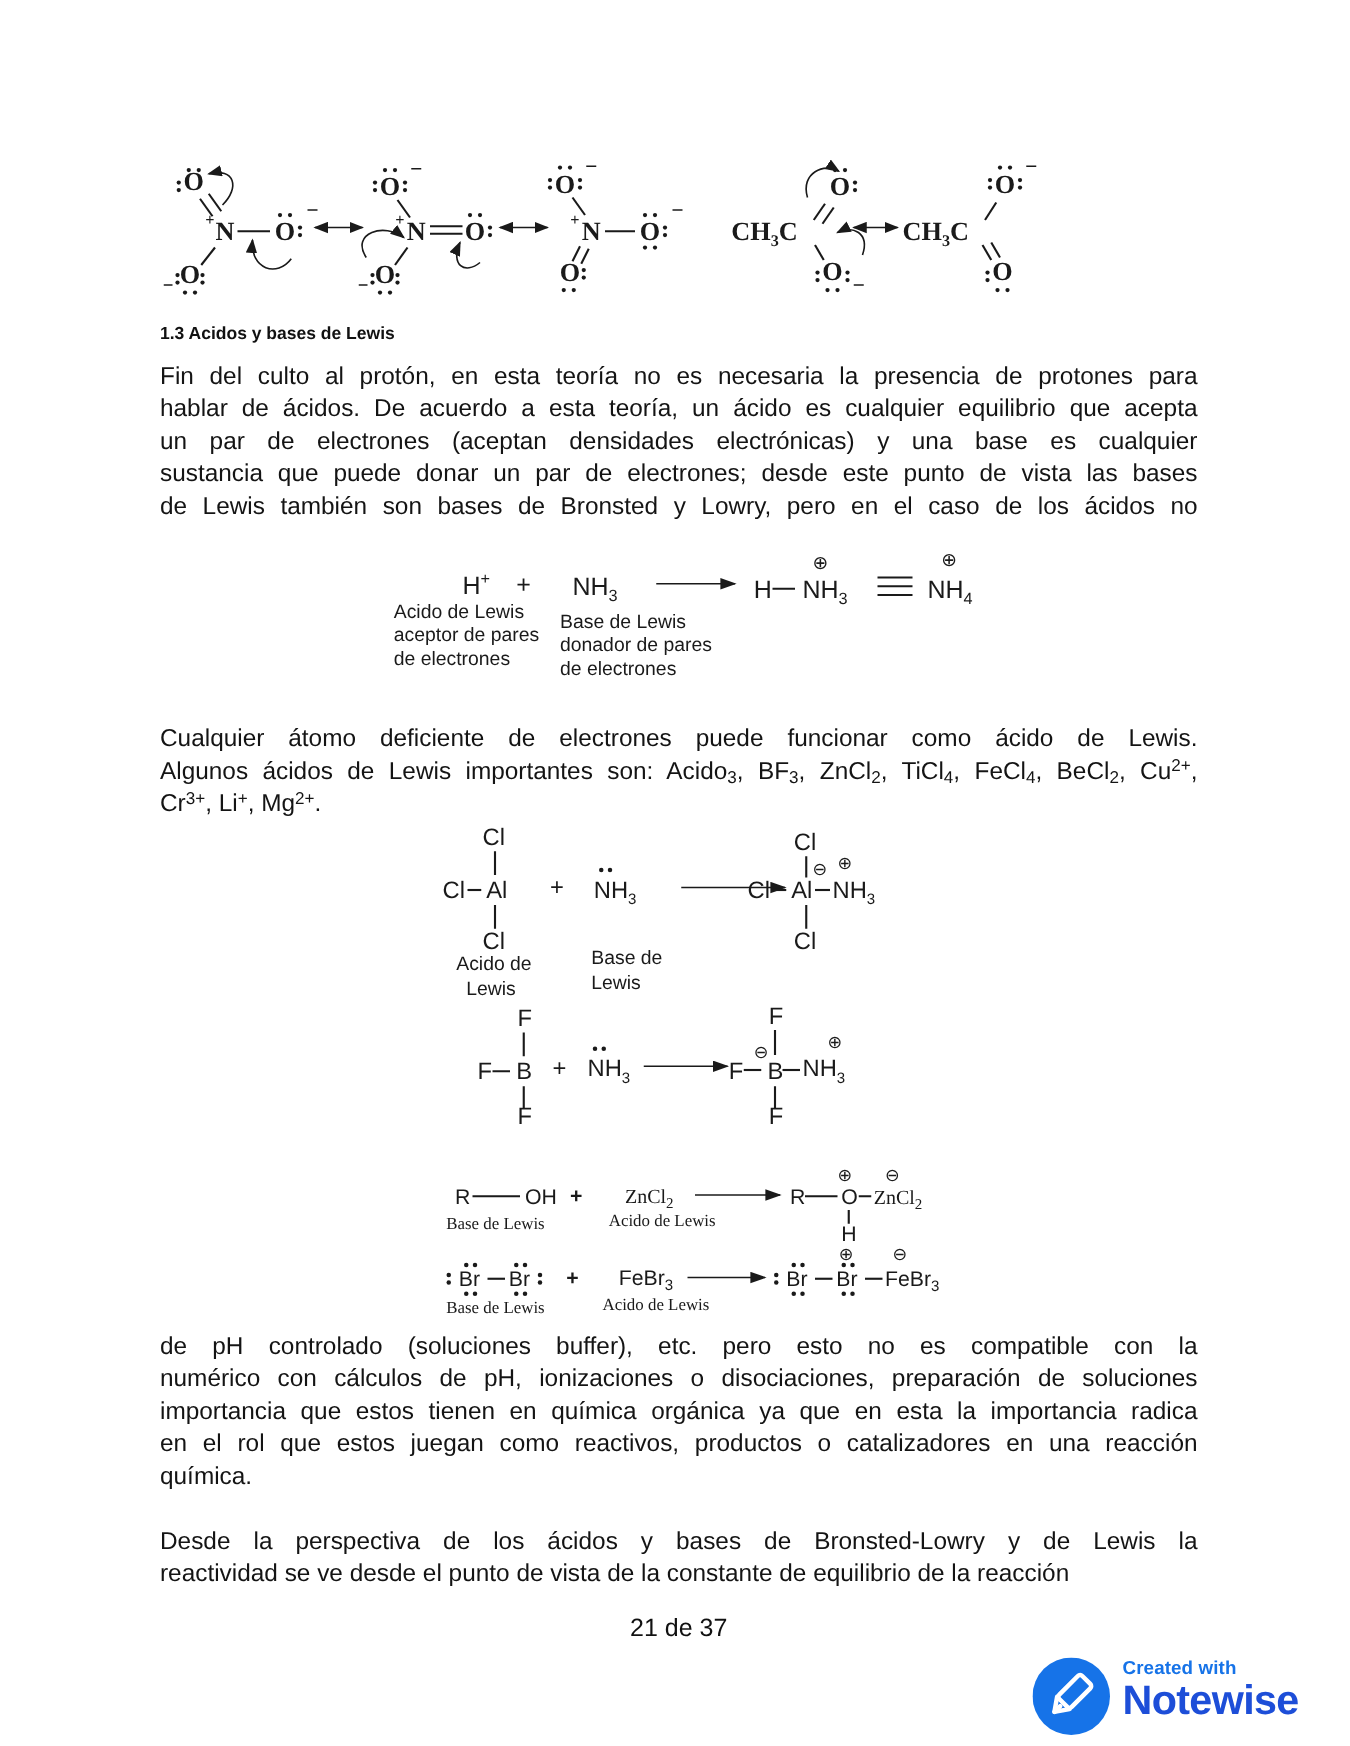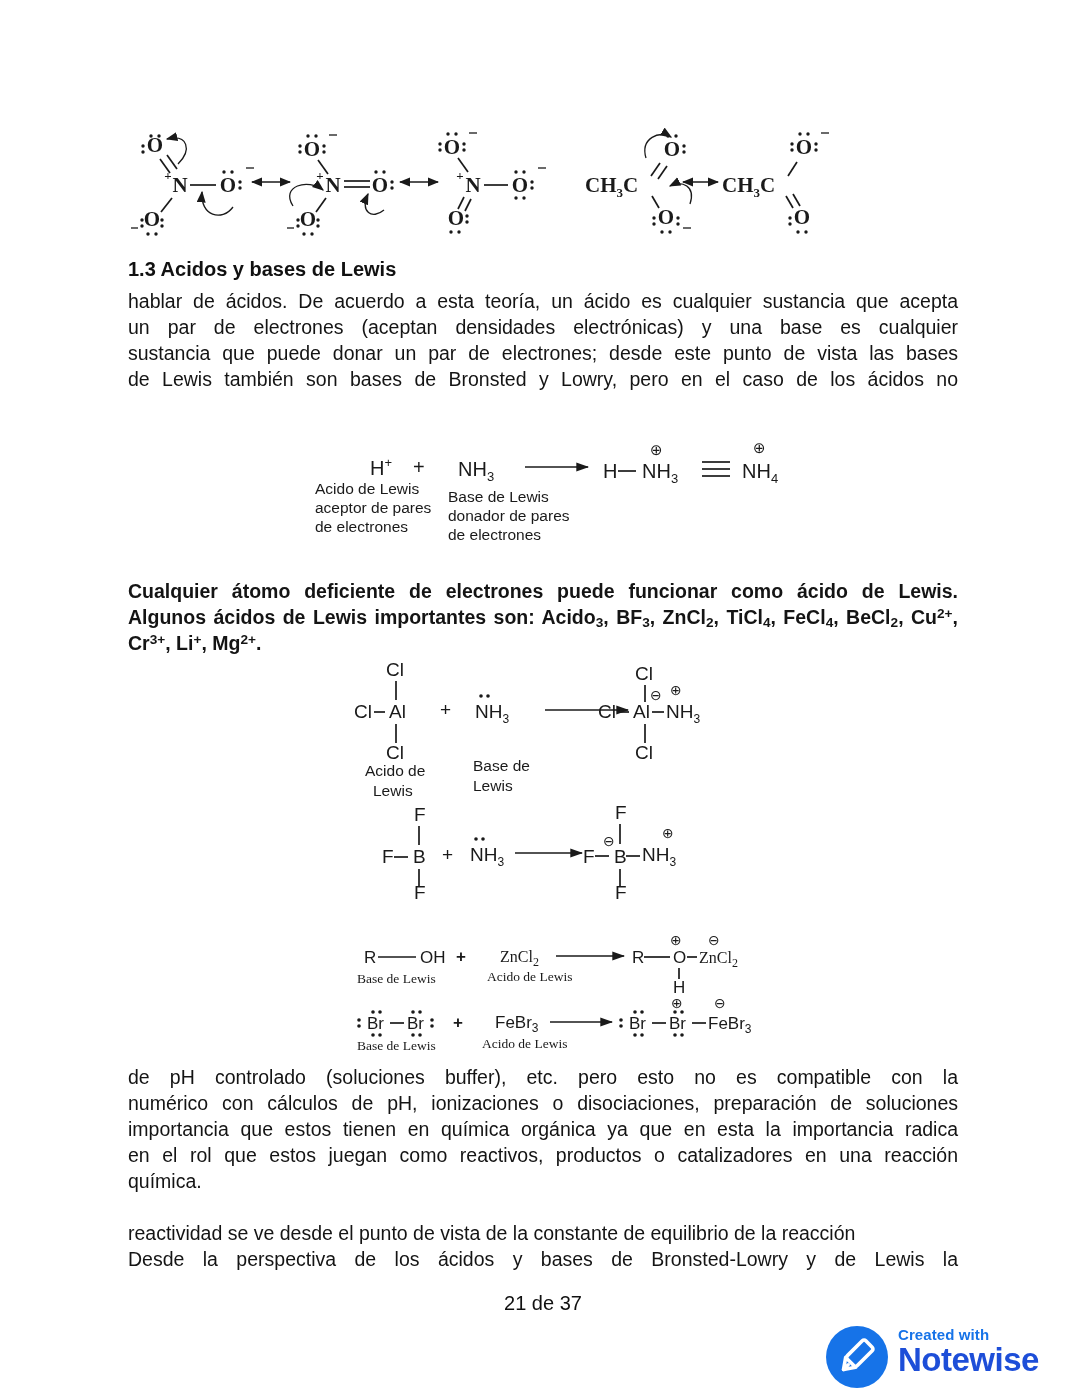--- a/index.html
+++ b/index.html
@@ -1,19 +1,19 @@
 <!DOCTYPE html>
 <html><head>
 <meta charset="utf-8">
 <style>
   html,body{margin:0;padding:0;background:#fff;}
   .page{position:relative;width:1080px;height:1397px;background:#ffffff;color:#111;
         font-family:"Liberation Sans",sans-serif;overflow:hidden;}
   .abs{position:absolute;}
-  .heading{left:128px;top:258px;font-size:20px;font-weight:bold;}
+  .heading{left:128px;top:258px;font-size:14px;font-weight:bold;}
   .bodytext{width:830px;font-size:19.5px;line-height:26px;color:#141414;}
   .jline{text-align:justify;text-align-last:justify;white-space:normal;}
   .jline.last{text-align-last:left;}
   sub.f{font-size:70%;vertical-align:-0.25em;line-height:0;}
   sup.f{font-size:70%;vertical-align:0.45em;line-height:0;}
   
   svg{display:block;}
   .bnd{stroke:#1a1a1a;stroke-width:1.7;fill:none;}
   .thin{stroke:#1a1a1a;stroke-width:1.3;fill:none;}
   .dot{fill:#1a1a1a;}
@@ -192,21 +192,22 @@
       <text class="serif-at" x="672" y="102" text-anchor="middle">O</text>
       <circle class="dot" cx="660" cy="96" r="1.7"></circle>
         <circle class="dot" cx="660" cy="102" r="1.7"></circle>
       <circle class="dot" cx="668" cy="110" r="1.7"></circle>
         <circle class="dot" cx="676" cy="110" r="1.7"></circle>
     </g>
   </svg>
 
   <div class="abs heading">1.3 Acidos y bases de Lewis</div>
   <div class="abs bodytext" style="left:128px;top:288px;">
-      <div class="jline">hablar de ácidos. De acuerdo a esta teoría, un ácido es cualquier sustancia que acepta</div>
+      <div class="jline">Fin del culto al protón, en esta teoría no es necesaria la presencia de protones para</div>
+      <div class="jline">hablar de ácidos. De acuerdo a esta teoría, un ácido es cualquier equilibrio que acepta</div>
       <div class="jline">un par de electrones (aceptan densidades electrónicas) y una base es cualquier</div>
       <div class="jline">sustancia que puede donar un par de electrones; desde este punto de vista las bases</div>
       <div class="jline">de Lewis también son bases de Bronsted y Lowry, pero en el caso de los ácidos no</div>
     </div>
 
   <svg class="abs" style="left:300px;top:438px;" width="500" height="115" viewBox="0 0 500 115">
     <defs>
       <marker id="be" markerWidth="10" markerHeight="8" refX="9" refY="3.5" orient="auto">
         <path d="M0,0 L10,3.5 L0,7 Z" fill="#1a1a1a"></path>
       </marker>
@@ -233,21 +234,21 @@
     </text>
     <text class="chg2" x="453" y="15">⊕</text>
     <text class="lbl" x="15" y="56">Acido de Lewis</text>
     <text class="lbl" x="15" y="75">aceptor de pares</text>
     <text class="lbl" x="15" y="94">de electrones</text>
     <text class="lbl" x="148" y="64">Base de Lewis</text>
     <text class="lbl" x="148" y="83">donador de pares</text>
     <text class="lbl" x="148" y="102">de electrones</text>
   </svg>
 
-  <div class="abs bodytext" style="left:128px;top:578px;font-weight:bold;">
+  <div class="abs bodytext" style="left:128px;top:578px;">
     <div class="jline">Cualquier átomo deficiente de electrones puede funcionar como ácido de Lewis.</div>
     <div class="jline"><span>Algunos ácidos de Lewis importantes son: Acido</span><sub class="f">3</sub><span>, BF</span><sub class="f">3</sub><span>, ZnCl</span><sub class="f">2</sub><span>, TiCl</span><sub class="f">4</sub><span>, FeCl</span><sub class="f">4</sub><span>, BeCl</span><sub class="f">2</sub><span>, Cu</span><sup class="f">2+</sup><span>,</span></div>
     <div class="jline last"><span>Cr</span><sup class="f">3+</sup><span>, Li</span><sup class="f">+</sup><span>, Mg</span><sup class="f">2+</sup><span>.</span></div>
   </div>
 
   <svg class="abs" style="left:340px;top:652px;" width="380" height="148" viewBox="0 0 380 148">
     <defs>
       <marker id="ce" markerWidth="10" markerHeight="8" refX="9" refY="3.5" orient="auto">
         <path d="M0,0 L10,3.5 L0,7 Z" fill="#1a1a1a"></path>
       </marker>
@@ -399,22 +400,22 @@
   </svg>
 
   <div class="abs bodytext" style="left:128px;top:1064px;">
       <div class="jline">de pH controlado (soluciones buffer), etc. pero esto no es compatible con la</div>
       <div class="jline">numérico con cálculos de pH, ionizaciones o disociaciones, preparación de soluciones</div>
       <div class="jline">importancia que estos tienen en química orgánica ya que en esta la importancia radica</div>
       <div class="jline">en el rol que estos juegan como reactivos, productos o catalizadores en una reacción</div>
       <div class="jline last">química.</div>
     </div>
   <div class="abs bodytext" style="left:128px;top:1220px;">
+      <div class="jline">Desde la perspectiva de los ácidos y bases de Bronsted-Lowry y de Lewis la</div>
       <div class="jline last">reactividad se ve desde el punto de vista de la constante de equilibrio de la reacción</div>
-      <div class="jline">Desde la perspectiva de los ácidos y bases de Bronsted-Lowry y de Lewis la</div>
     </div>
 
   <div class="abs pagenum">21 de 37</div>
 
   <div class="abs logo">
     <svg width="62" height="62" viewBox="0 0 62 62">
       <circle cx="31" cy="31" r="31" fill="#1673E8"></circle>
       <g transform="translate(31,30) rotate(45)" stroke="#ffffff" stroke-width="3.6" fill="none" stroke-linejoin="round" stroke-linecap="round">
         <rect x="-7" y="-17" width="14" height="26" rx="2.5"></rect>
         <path d="M-7,9 L0,19 L7,9"></path>

